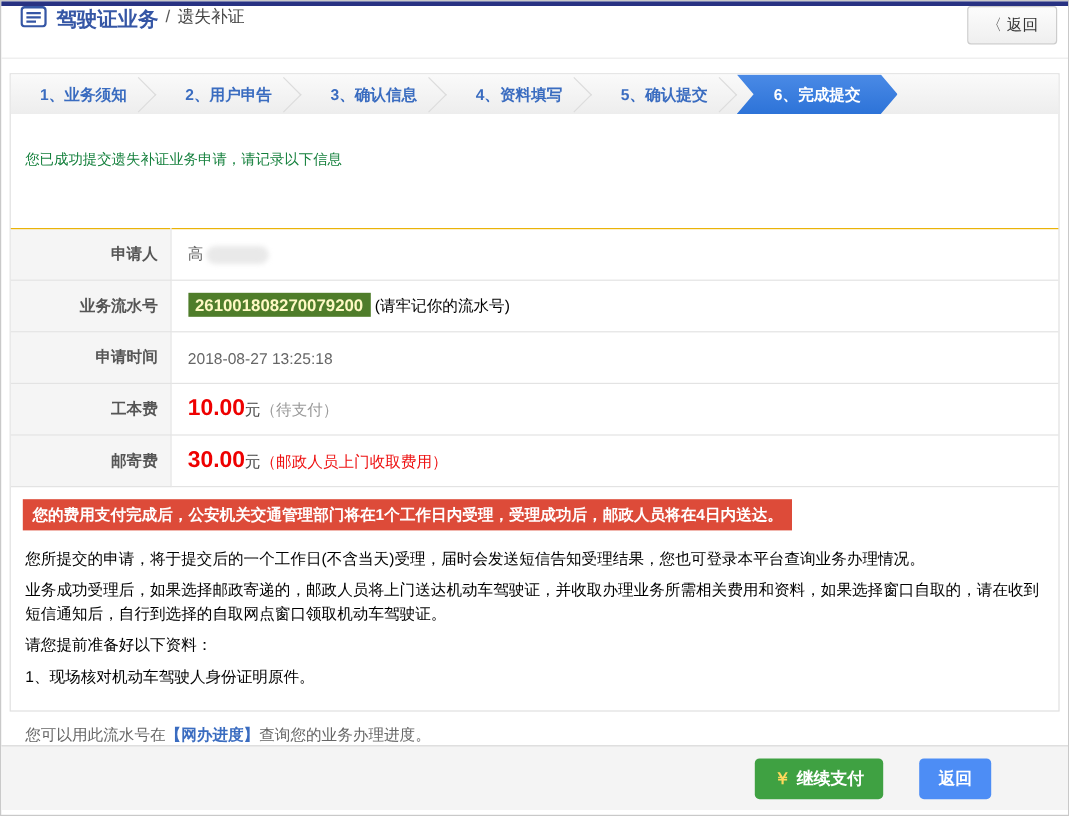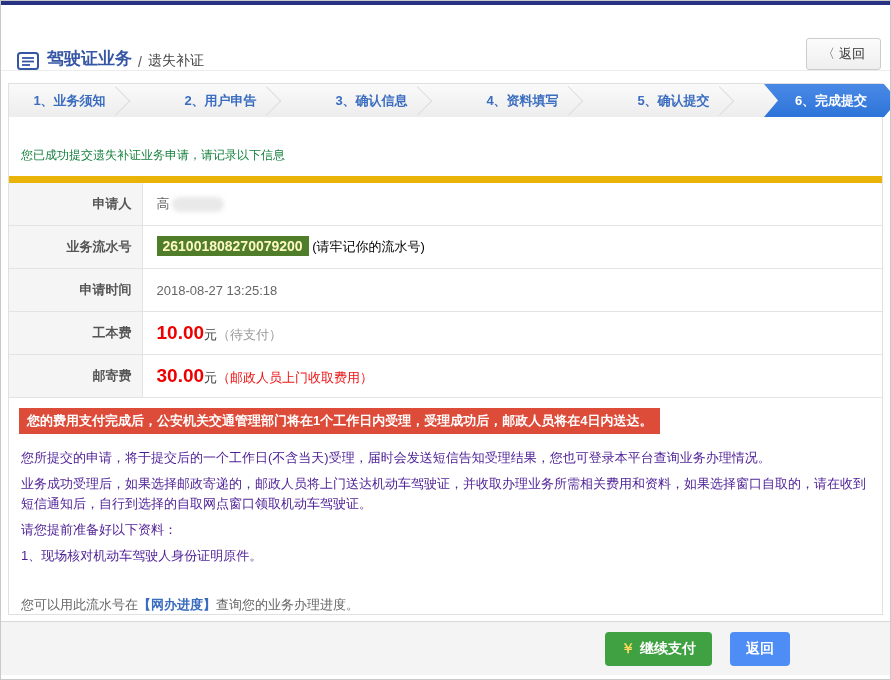--- a/index.html
+++ b/index.html
@@ -4,71 +4,71 @@
 <style>
   * { box-sizing: border-box; margin: 0; padding: 0; }
   html,body { width:891px; height:680px; }
   body {
     font-family: "Liberation Sans", "DejaVu Sans", sans-serif;
     background:#fff; color:#333; position:relative; overflow:hidden;
     border:1px solid #c9c9c9;
   }
   .topbar { height:4px; background:#283282; width:100%; }
   
-  .header { height:66px; display:flex; align-items:flex-end; padding:0 9px 0 16px; border-bottom:1px solid #ececec; }
+  .header { height:44px; display:flex; align-items:flex-start; padding:0 9px 0 16px; border-bottom:1px solid #ececec; }
   .header .ficon { width:22px; height:18px; margin-right:8px; flex:0 0 auto; }
   .header .title { color:#3556a5; font-size:17px; font-weight:bold; }
   .header .sep { color:#555; font-size:14px; margin:0 6px; }
   .header .subtitle { color:#444; font-size:14px; }
   .back-btn {
     margin-left:auto; font-size:13px; color:#333; background:linear-gradient(#fcfcfc,#efefef);
     border:1px solid #ccc; border-radius:3px; padding:6px 15px; cursor:pointer;
   }
   .back-btn .chev { margin-right:4px; color:#555; }
   
   .content-box { margin:12px 7px 0 7px; border:1px solid #e0e0e0; height:532px; background:#fff; }
-  .steps { display:flex; height:33px; background:linear-gradient(#fafafa,#ededed);gap:30px; }
+  .steps { display:flex; height:33px; background:linear-gradient(#fafafa,#ededed); }
   .step { position:relative; flex:0 0 121px; display:flex; align-items:center; justify-content:center;
           color:#3a6cc0; font-size:13px; font-weight:bold; }
   .step:not(.active):not(.filler)::after {
     content:""; position:absolute; right:4px; top:50%; width:20px; height:20px;
     border-top:1px solid #dcdcdc; border-right:1px solid #dcdcdc;
     transform:translateY(-50%) rotate(45deg); background:transparent;
   }
   .step.active {
     flex:0 0 134px; color:#fff; background:linear-gradient(#4a8ae6,#2d73d8);
     clip-path:polygon(0 0, calc(100% - 14px) 0, 100% 50%, calc(100% - 14px) 100%, 0 100%, 14px 50%);
   }
   .step.filler { flex:1 1 auto; }
   
   .success { font-size:12px; color:#15803d; padding:14px 12px 12px 12px;margin-top:16px; }
   
-  table.info { width:100%; border-collapse:collapse; border-top:7px solid #eab308; }
+  table.info { width:100%; border-collapse:collapse; border-top:1px solid #eab308;margin-top:36px; }
   table.info th {
     width:133px; background:#f5f5f5; border-bottom:1px solid #e3e3e3; border-right:1px solid #e3e3e3;
     font-size:13px; color:#555; font-weight:bold; text-align:right; padding:12px 10px; height:41px;
   }
   table.info td { border-bottom:1px solid #e3e3e3; font-size:13px; color:#666; padding:8px 14px; }
   .badge { background:#4f7d2a; color:#fef9c3; font-weight:bold; font-size:14px; padding:2px 6px; }
   .note { font-size:13px; }
   .price { color:#ee0000; font-weight:bold; font-size:19px; }
   .unit { color:#444; font-size:13px; }
   .blur-redact { display:inline-block; width:52px; height:15px; background:#e9e9e9; border-radius:8px;
                  filter:blur(2px); vertical-align:middle; margin-left:2px; }
   
   .alert { display:inline-block; margin:10px 0 4px 10px; background:#dd4b39; color:#ffffff;
            font-size:13px; font-weight:bold; padding:4px 8px; }
   .paras { padding:4px 12px; }
-  .paras p { font-size:13px; color:#4c1d95; line-height:20px; margin:6px 0; max-width:860px; }
+  .paras p { font-size:13px; color:#000000; line-height:20px; margin:6px 0; max-width:860px; }
   .progress-line { font-size:13px; color:#666; padding:20px 12px 0 12px; }
   .progress-line .plink { color:#3a6cc0; font-weight:bold; cursor:pointer; }
   
   .footer { position:absolute; left:0; right:0; top:620px; height:54px; background:#f4f4f4;
             border-top:1px solid #d9d9d9; display:flex; align-items:center; justify-content:flex-end;
-            padding-right:100px; gap:18px; }
+            padding-right:64px; gap:30px; }
   .fbtn { border:none; border-radius:4px; color:#fff; font-size:14px; font-weight:bold;
           font-family:inherit; padding:8px 16px; cursor:pointer; }
   .fbtn .cur { color:#ffd85c; margin-right:5px; font-weight:bold; }
 </style>
 </head>
 <body>
 
 <div class="topbar"></div>
 
 <div class="header">

